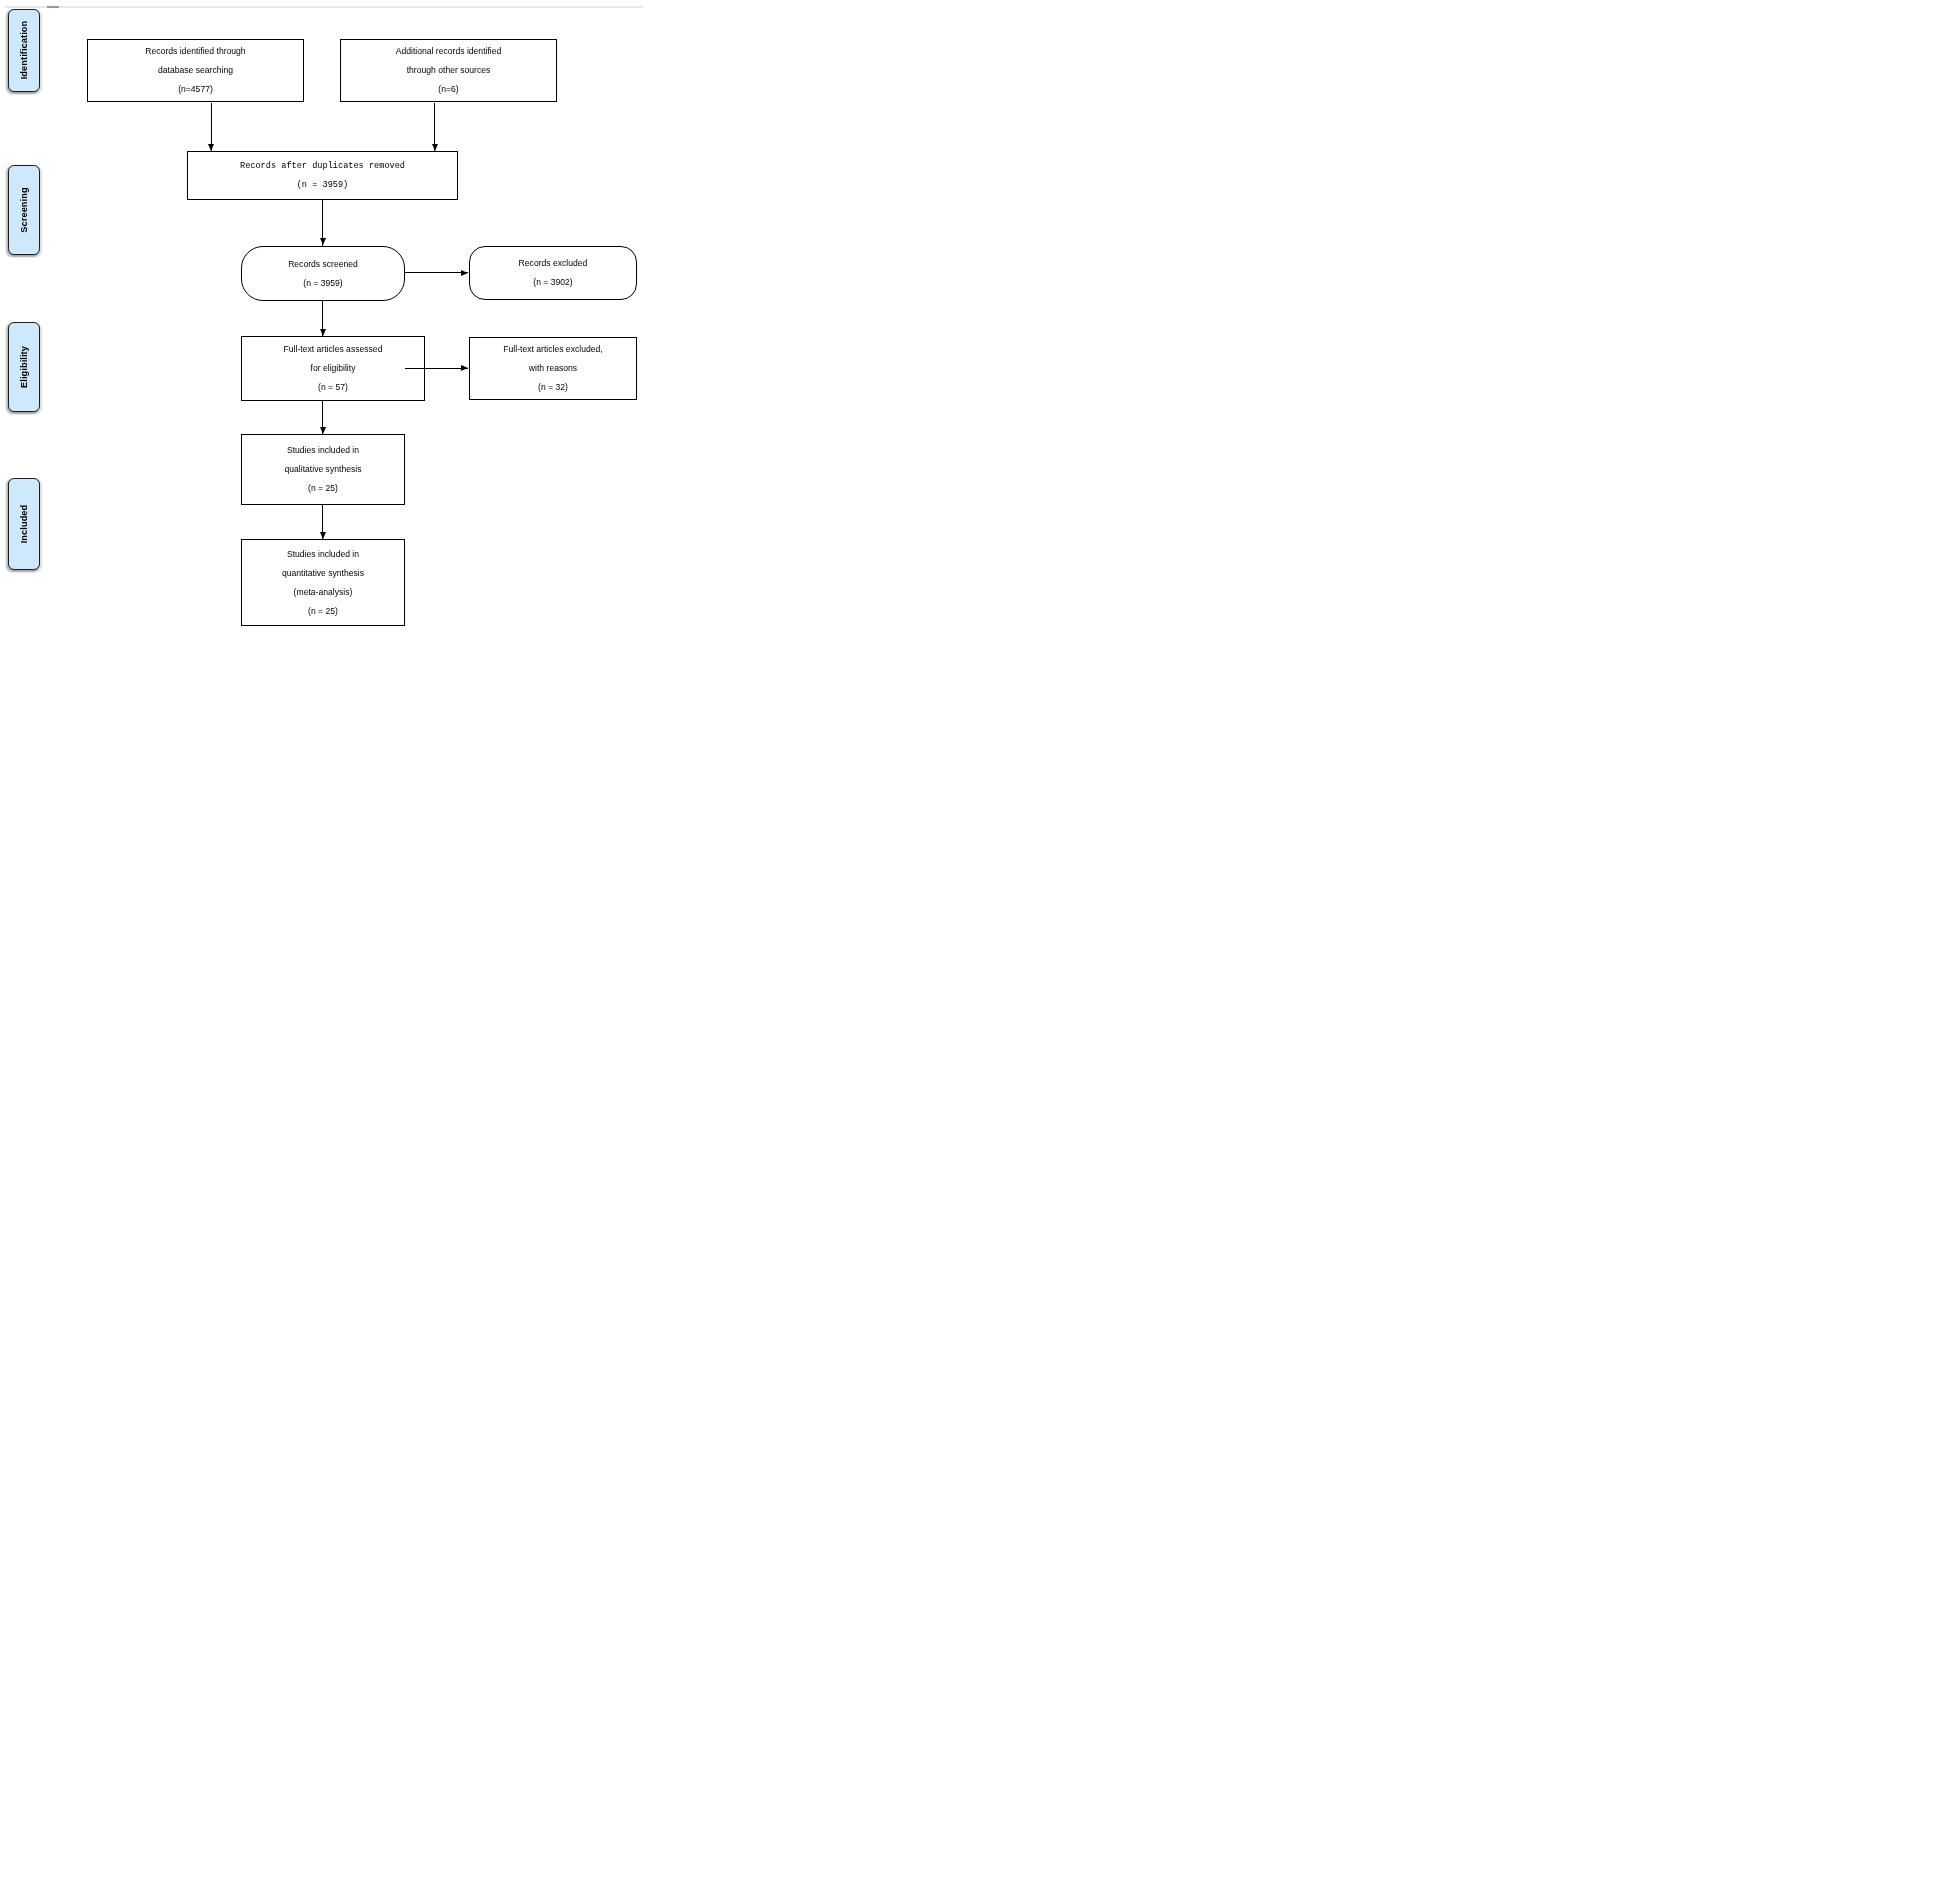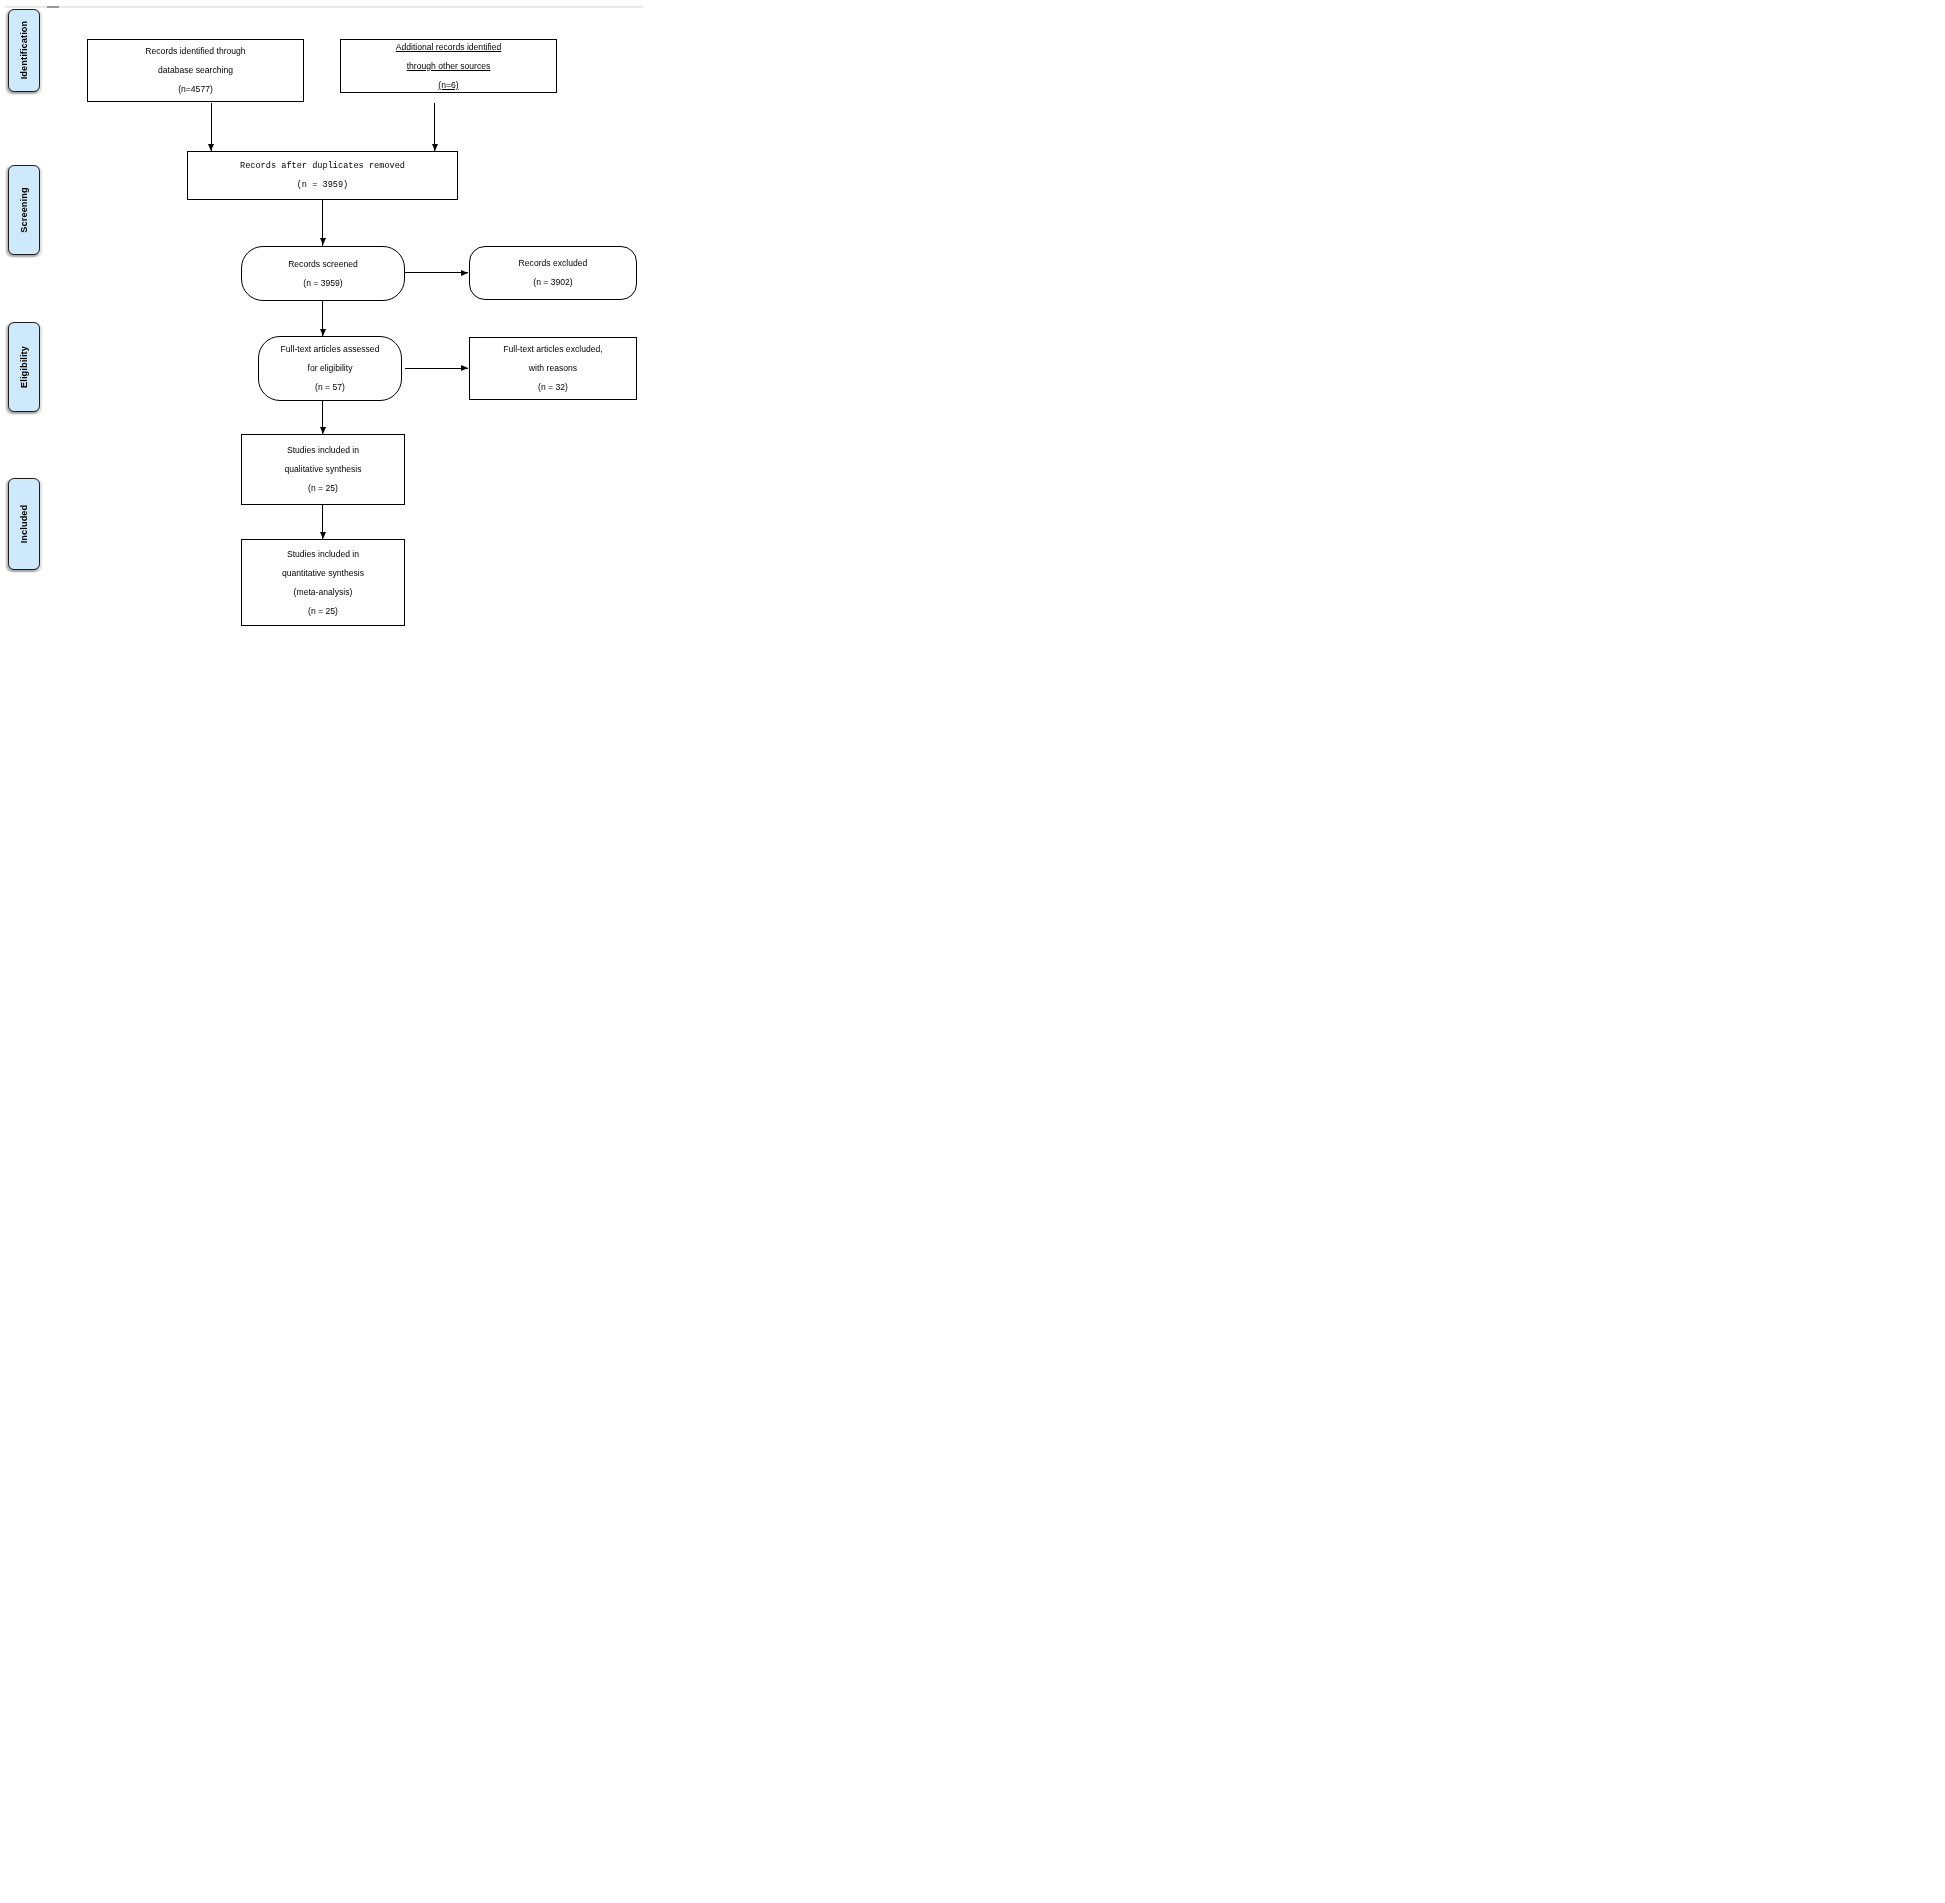--- a/index.html
+++ b/index.html
@@ -114,21 +114,21 @@
   </div>
 
   <div class="flow-box" style="left:87px;top:39px;width:217px;height:63px;">
       <div>
         <div>Records identified through</div>
         <div>database searching</div>
         <div>(n=4577)</div>
       </div>
     </div>
 
-  <div class="flow-box" style="left:340px;top:39px;width:217px;height:54px;text-decoration:underline;">
+  <div class="flow-box" style="left:340px;top:39px;width:217px;height:63px;">
       <div>
         <div>Additional records identified</div>
         <div>through other sources</div>
         <div>(n=6)</div>
       </div>
     </div>
 
   <div class="flow-box" style="left:187px;top:151px;width:271px;height:49px;font-family:Liberation Mono, monospace;">
       <div>
         <div>Records after duplicates removed</div>
@@ -143,21 +143,21 @@
       </div>
     </div>
 
   <div class="flow-box" style="left:469px;top:246px;width:168px;height:54px;border-radius:16px;">
       <div>
         <div>Records excluded</div>
         <div>(n = 3902)</div>
       </div>
     </div>
 
-  <div class="flow-box" style="left:258px;top:336px;width:144px;height:65px;border-radius:22px;">
+  <div class="flow-box" style="left:241px;top:336px;width:184px;height:65px;">
       <div>
         <div>Full-text articles assessed</div>
         <div>for eligibility</div>
         <div>(n = 57)</div>
       </div>
     </div>
 
   <div class="flow-box" style="left:469px;top:337px;width:168px;height:63px;">
       <div>
         <div>Full-text articles excluded,</div>

